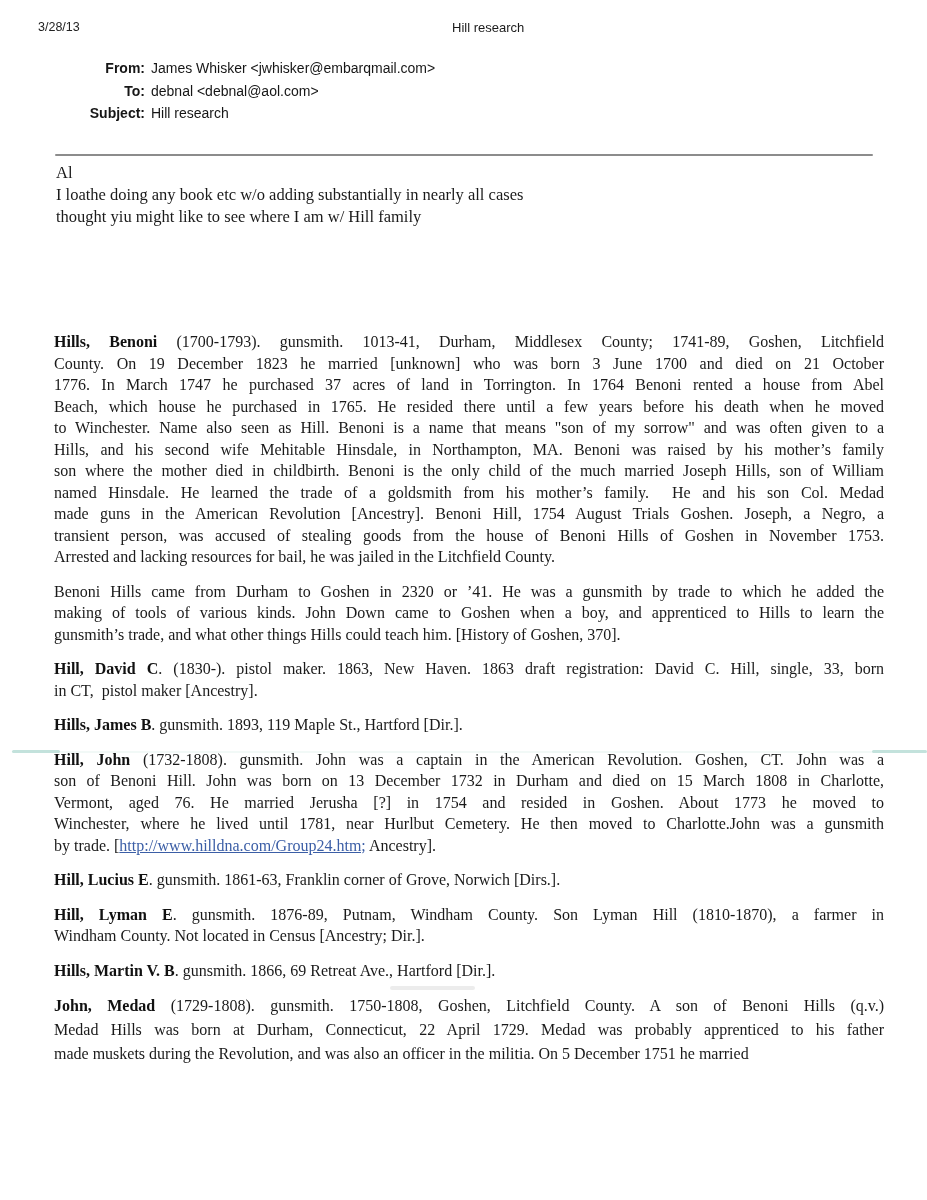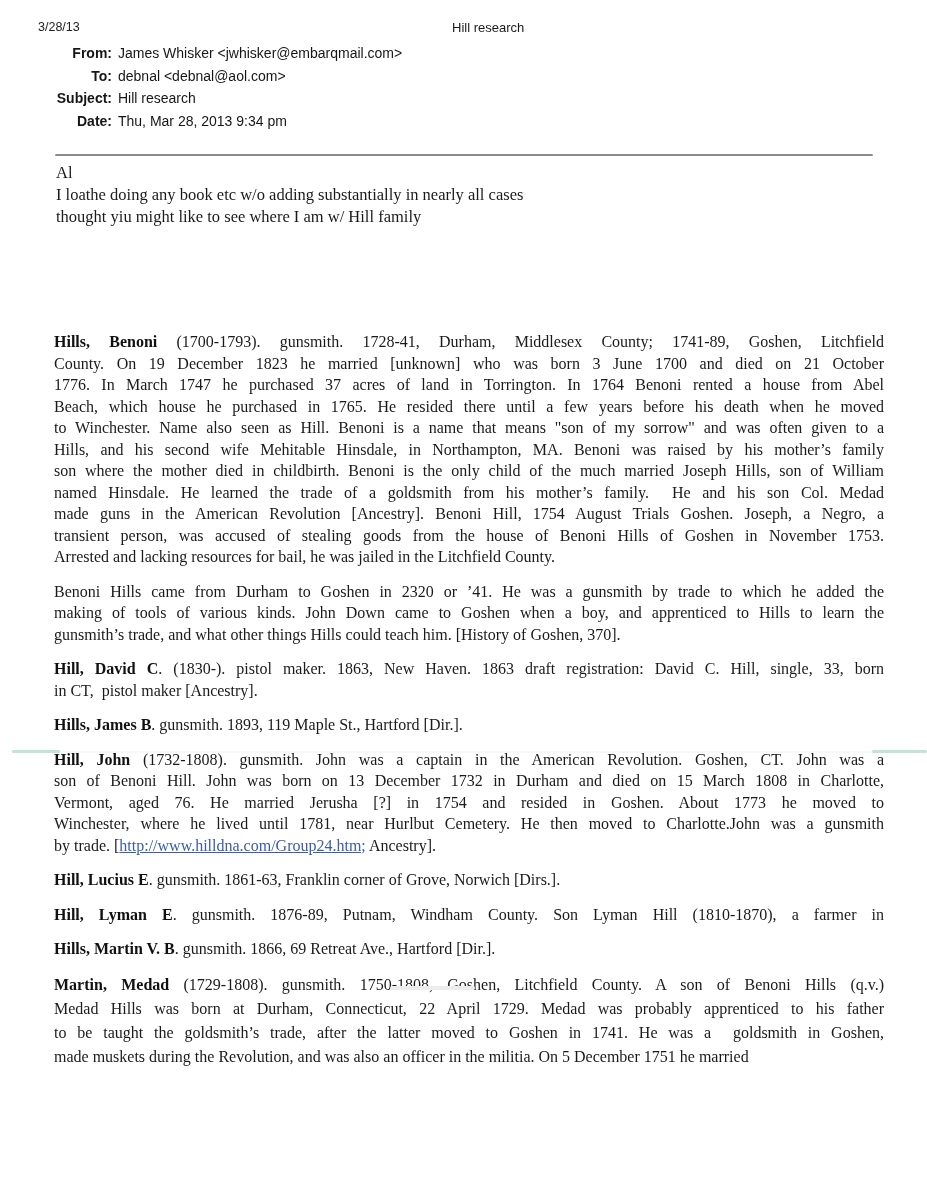--- a/index.html
+++ b/index.html
@@ -23,23 +23,24 @@
     font:12.5px "Liberation Sans", sans-serif;
     color:#222;
   }
   .top-title{
     position:absolute;left:452px;top:20px;
     font:13px "Liberation Sans", sans-serif;
     color:#1b1b1b;
   }
   
   .meta{
-    position:absolute;left:0;top:42px;
+    position:absolute;left:0;top:57px;
     font:14px "Liberation Sans", sans-serif;
     color:#161616;
+    padding-left:33px;
   }
   .mrow{display:flex;line-height:22.5px;}
   .mlabel{
     display:inline-block;width:112px;text-align:right;
     font-weight:bold;
   }
   .mvalue{margin-left:6px;text-align:center;}
   
   .rule{
     position:absolute;left:55px;top:154px;width:818px;height:2px;
@@ -95,37 +96,33 @@
       <span class="mvalue">James Whisker &lt;jwhisker@embarqmail.com&gt;</span>
     </div>
     <div class="mrow">
       <span class="mlabel">To:</span>
       <span class="mvalue">debnal &lt;debnal@aol.com&gt;</span>
     </div>
     <div class="mrow">
       <span class="mlabel">Subject:</span>
       <span class="mvalue">Hill research</span>
     </div>
-    <div class="mrow">
-      <span class="mlabel">Date:</span>
-      <span class="mvalue">Thu, Mar 28, 2013 9:34 pm</span>
-    </div>
   </div>
 
   <div class="rule"></div>
 
   <div class="note">
     <div>Al</div>
     <div>I loathe doing any book etc w/o adding substantially in nearly all cases</div>
     <div>thought yiu might like to see where I am w/ Hill family</div>
   </div>
 
   <div class="entries" id="entries">
       <div class="entry">
-        <div class="line"><span class="b">Hills, Benoni</span><span class=""> (1700-1793). gunsmith. 1728-41, Durham, Middlesex County; 1741-89, Goshen, Litchfield</span></div>
+        <div class="line"><span class="b">Hills, Benoni</span><span class=""> (1700-1793). gunsmith. 1013-41, Durham, Middlesex County; 1741-89, Goshen, Litchfield</span></div>
         <div class="line"><span class="">County. On 19 December 1823 he married [unknown] who was born 3 June 1700 and died on 21 October</span></div>
         <div class="line"><span class="">1776. In March 1747 he purchased 37 acres of land in Torrington. In 1764 Benoni rented a house from Abel</span></div>
         <div class="line"><span class="">Beach, which house he purchased in 1765. He resided there until a few years before his death when he moved</span></div>
         <div class="line"><span class="">to Winchester. Name also seen as Hill. Benoni is a name that means "son of my sorrow" and was often given to a</span></div>
         <div class="line"><span class="">Hills, and his second wife Mehitable Hinsdale, in Northampton, MA. Benoni was raised by his mother’s family</span></div>
         <div class="line"><span class="">son where the mother died in childbirth. Benoni is the only child of the much married Joseph Hills, son of William</span></div>
         <div class="line"><span class="">named Hinsdale. He learned the trade of a goldsmith from his mother’s family.&nbsp; He and his son Col. Medad</span></div>
         <div class="line"><span class="">made guns in the American Revolution [Ancestry]. Benoni Hill, 1754 August Trials Goshen. Joseph, a Negro, a</span></div>
         <div class="line"><span class="">transient person, was accused of stealing goods from the house of Benoni Hills of Goshen in November 1753.</span></div>
         <div class="line last"><span class="">Arrested and lacking resources for bail, he was jailed in the Litchfield County.</span></div>
@@ -147,28 +144,28 @@
         <div class="line"><span class="">son of Benoni Hill. John was born on 13 December 1732 in Durham and died on 15 March 1808 in Charlotte,</span></div>
         <div class="line"><span class="">Vermont, aged 76. He married Jerusha [?] in 1754 and resided in Goshen. About 1773 he moved to</span></div>
         <div class="line"><span class="">Winchester, where he lived until 1781, near Hurlbut Cemetery. He then moved to Charlotte.John was a gunsmith</span></div>
         <div class="line last"><span class="">by trade. [</span><a href="#" class="lnk">http://www.hilldna.com/Group24.htm;</a><span class=""> Ancestry].</span></div>
       </div>
       <div class="entry">
         <div class="line last"><span class="b">Hill, Lucius E</span><span class="">. gunsmith. 1861-63, Franklin corner of Grove, Norwich [</span><span class="i">Dirs.</span><span class="">].</span></div>
       </div>
       <div class="entry">
         <div class="line"><span class="b">Hill, Lyman E</span><span class="">. gunsmith. 1876-89, Putnam, Windham County. Son Lyman Hill (1810-1870), a farmer in</span></div>
+        <div class="line last"><span class="">Windham County. Not located in Census [Ancestry; </span><span class="i">Dir.</span><span class="">].</span></div>
       </div>
       <div class="entry">
         <div class="line last"><span class="b">Hills, Martin V. B</span><span class="">. gunsmith. 1866, 69 Retreat Ave., Hartford [</span><span class="i">Dir.</span><span class="">].</span></div>
       </div>
       <div class="entry" style="line-height: 24px;">
-        <div class="line"><span class="b">Martin, Medad</span><span class=""> (1729-1808). gunsmith. 1750-1808, Goshen, Litchfield County. A son of Benoni Hills (q.v.)</span></div>
+        <div class="line"><span class="b">John, Medad</span><span class=""> (1729-1808). gunsmith. 1750-1808, Goshen, Litchfield County. A son of Benoni Hills (q.v.)</span></div>
         <div class="line"><span class="">Medad Hills was born at Durham, Connecticut, 22 April 1729. Medad was probably apprenticed to his father</span></div>
-        <div class="line"><span class="">to be taught the goldsmith’s trade, after the latter moved to Goshen in 1741. He was a&nbsp; goldsmith in Goshen,</span></div>
         <div class="line last"><span class="">made muskets during the Revolution, and was also an officer in the militia. On 5 December 1751 he married</span></div>
       </div>
     </div>
 
   <div class="artifact art-left"></div>
   <div class="artifact art-mid"></div>
   <div class="artifact art-right"></div>
   <div class="smudge"></div>
 
 </div>

